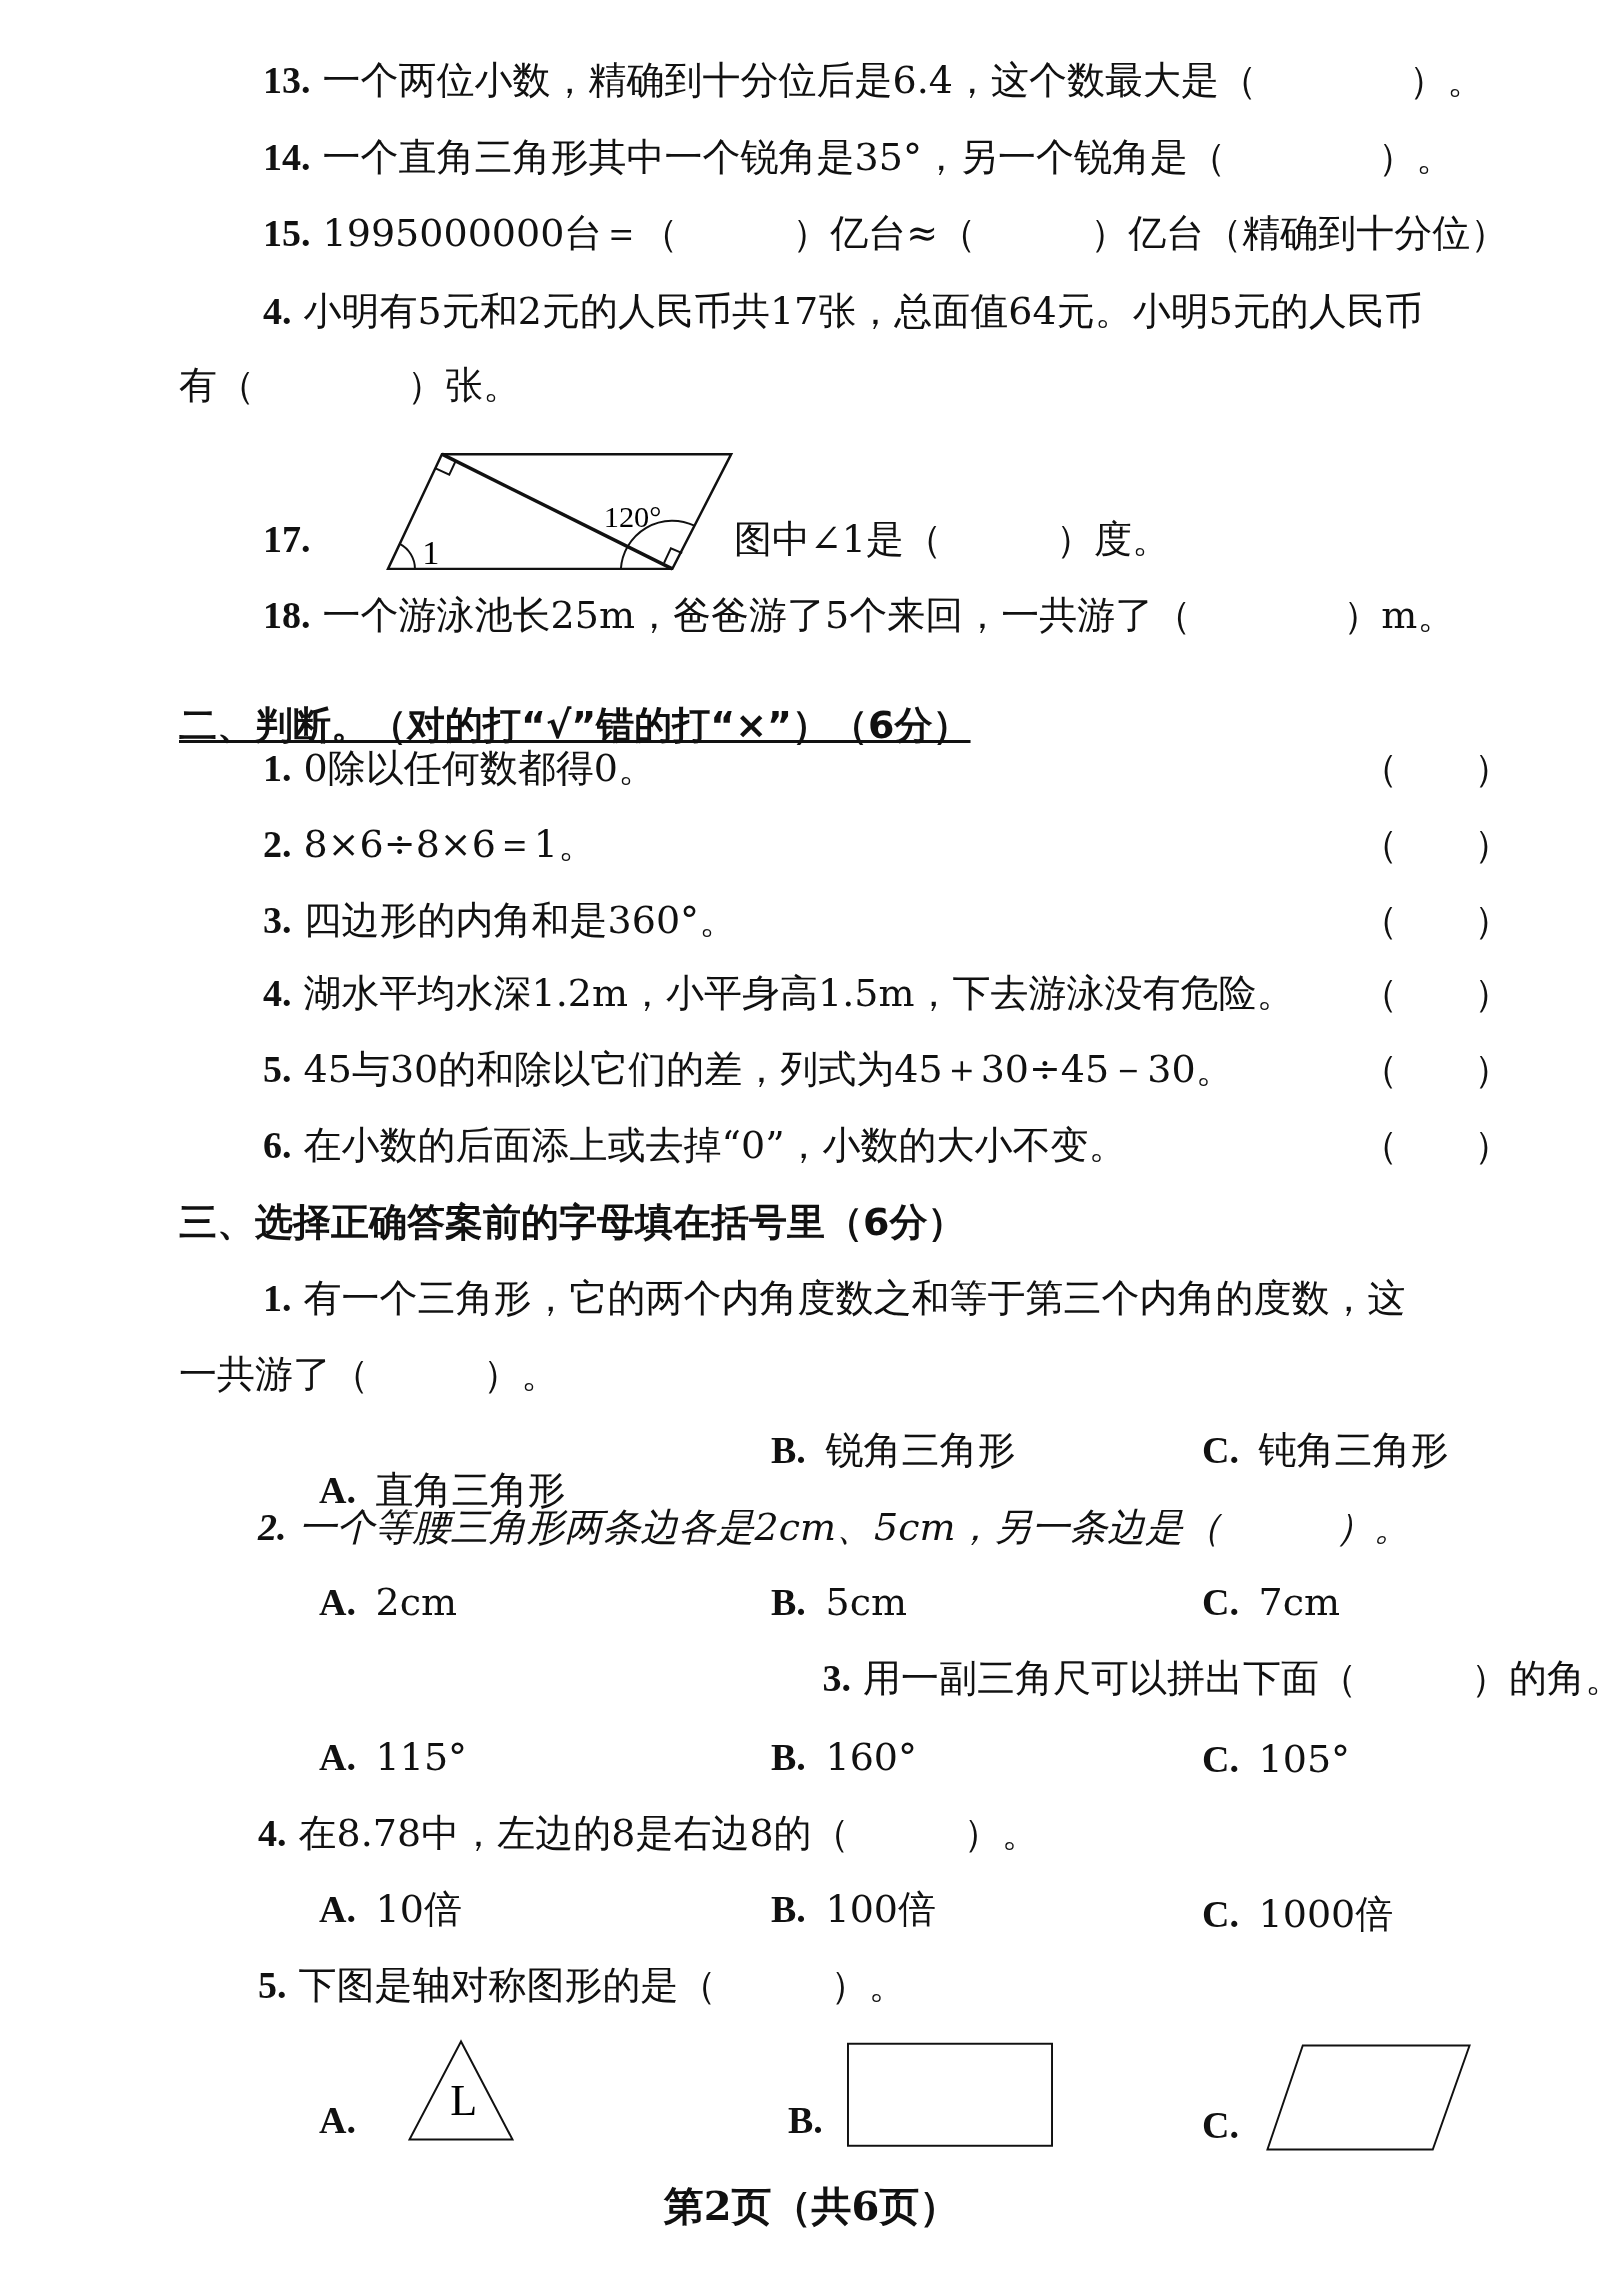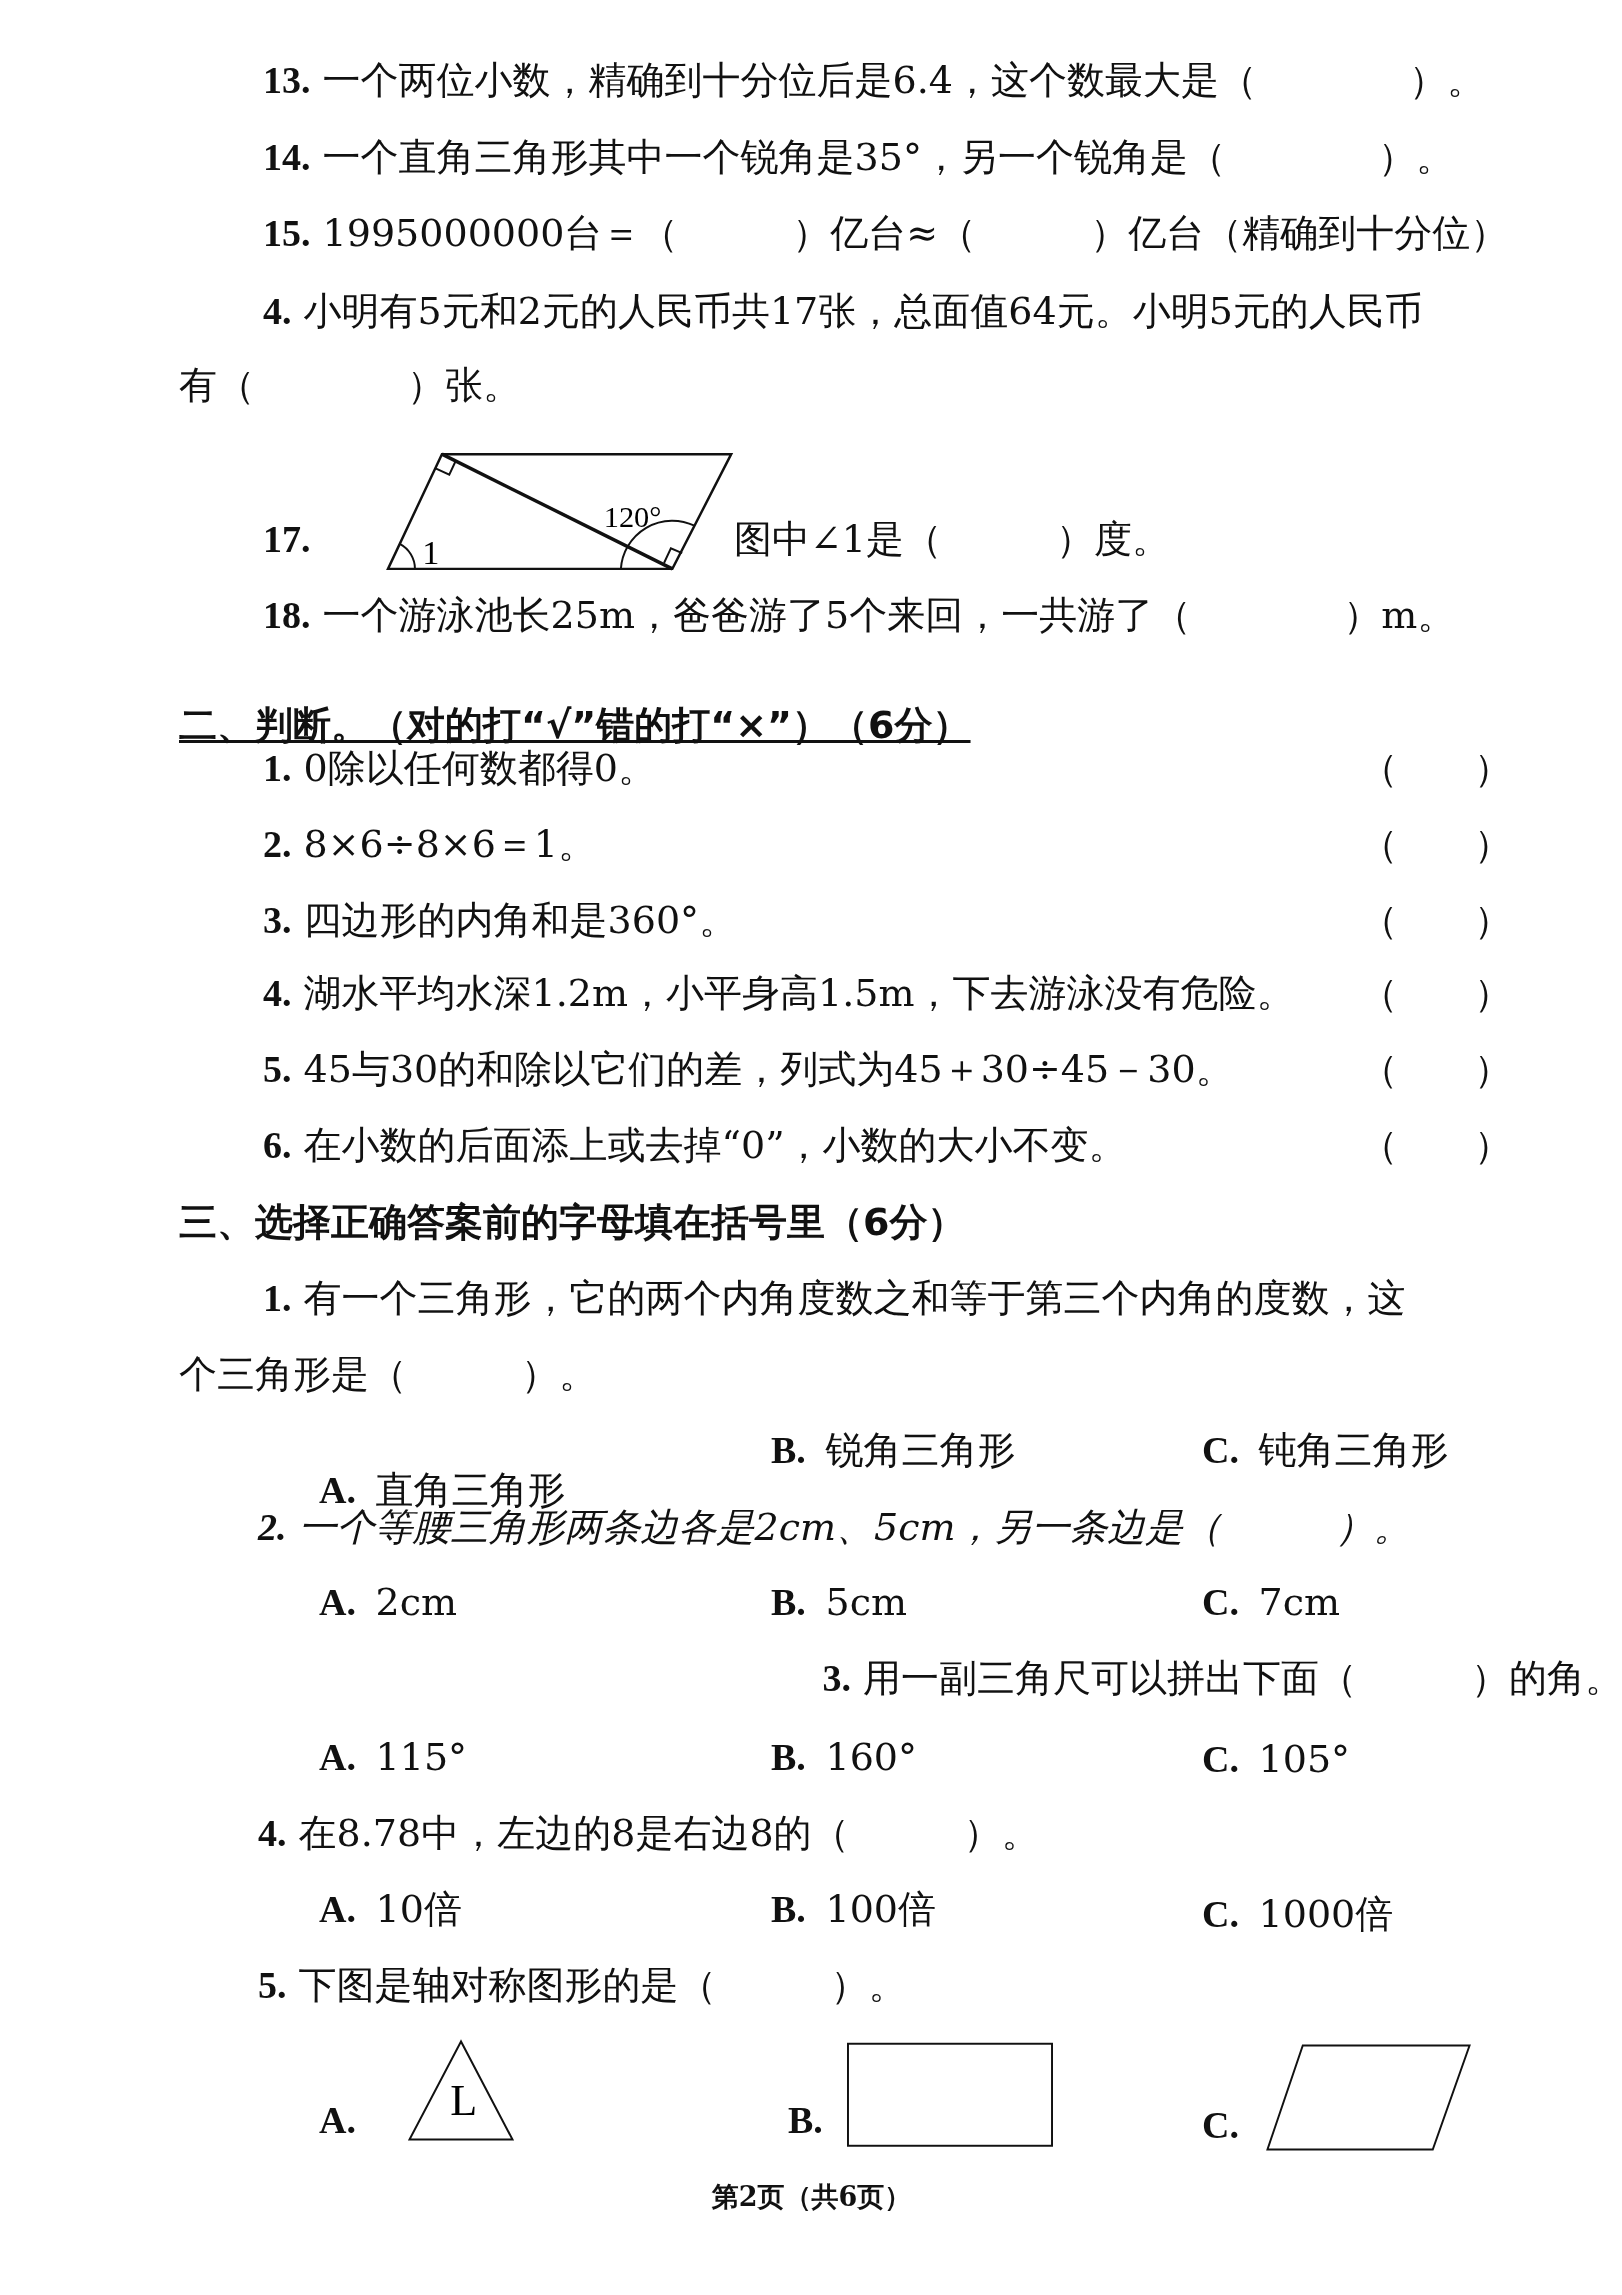--- a/index.html
+++ b/index.html
@@ -10,21 +10,21 @@
   }
   .line {
     position: absolute; left: 0; right: 0;
     font-size: 38px; line-height: 49px; white-space: nowrap;
   }
   .num { font-family: "Liberation Serif", "DejaVu Serif", serif; font-weight: bold; display: inline-block; }
   .heading { font-family: "DejaVu Sans", "Liberation Sans", sans-serif; font-weight: bold; }
   .paren { position: absolute; font-size: 38px; line-height: 49px; }
   .opt { position: absolute; font-size: 38px; line-height: 49px; white-space: nowrap; }
   .opt .letter { font-family: "Liberation Serif", serif; font-weight: bold; margin-right: 19.6px; }
-  .footer { position: absolute; left: 0; right: 0; text-align: center; font-size: 27px; top: 2179px; font-family: "DejaVu Serif", serif; font-weight: bold; }
+  .footer { position: absolute; left: 0; right: 0; text-align: center; font-size: 40px; top: 2179px; font-family: "DejaVu Serif", serif; font-weight: bold; }
   svg { position: absolute; overflow: visible; }
 </style>
 </head>
 <body>
 
 <div class="line" style="top:56px; left:263px;">
   <span class="num">13.</span>
   <span>一个两位小数，精确到十分位后是6.4，这个数最大是（　　　　）。</span>
 </div>
 <div class="line" style="top:133px; left:263px;">
@@ -102,21 +102,21 @@
   <span>在小数的后面添上或去掉“0”，小数的大小不变。</span>
 </div>
 <div class="paren" style="top:1121px; left:1360px;">（　　）</div>
 
 <div class="line heading" style="top:1198px; left:179px;">三、选择正确答案前的字母填在括号里（6分）</div>
 
 <div class="line" style="top:1274px; left:263px;">
   <span class="num">1.</span>
   <span>有一个三角形，它的两个内角度数之和等于第三个内角的度数，这</span>
 </div>
-<div class="line" style="top:1350px; left:179px;">个三角形是（　　　）。</div>
+<div class="line" style="top:1350px; left:179px;">一共游了（　　　）。</div>
 <div class="opt" style="top:1426px; left:319px;margin-top:40px;"><span class="letter">A.</span><span>直角三角形</span></div>
 <div class="opt" style="top:1426px; left:771px;"><span class="letter">B.</span><span>锐角三角形</span></div>
 <div class="opt" style="top:1426px; left:1202px;"><span class="letter">C.</span><span>钝角三角形</span></div>
 
 <div class="line" style="top:1503px; left:258px;font-style:italic;">
   <span class="num">2.</span>
   <span>一个等腰三角形两条边各是2cm、5cm，另一条边是（　　　）。</span>
 </div>
 <div class="opt" style="top:1578px; left:319px;"><span class="letter">A.</span><span>2cm</span></div>
 <div class="opt" style="top:1578px; left:771px;"><span class="letter">B.</span><span>5cm</span></div>

